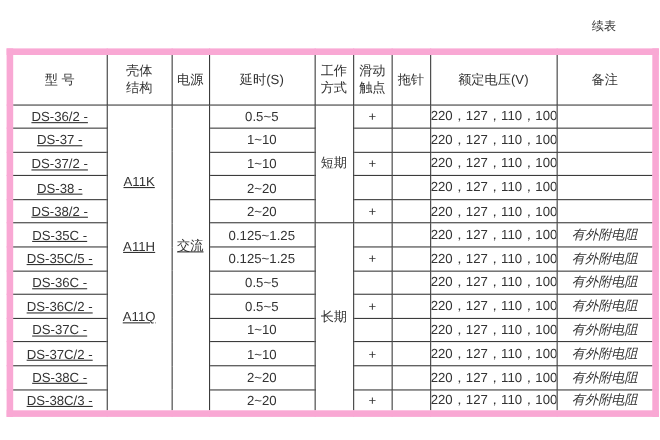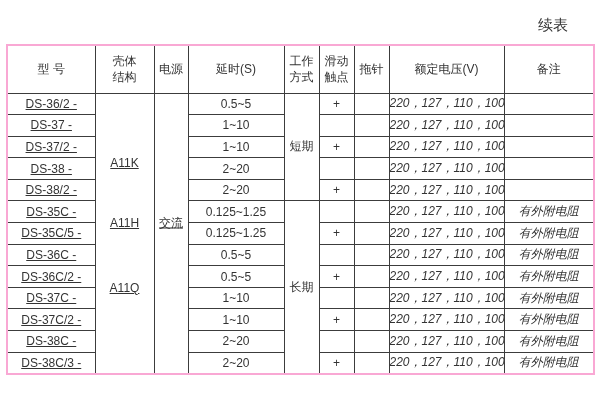--- a/index.html
+++ b/index.html
@@ -8,32 +8,32 @@
     position: relative;
     background: #ffffff;
     font-family: "Liberation Sans", "DejaVu Sans", sans-serif;
     color: #333333;
     overflow: hidden;
   }
   .continued {
     position: absolute;
     top: 16px;
     left: 538px;
-    font-size: 15px;
+    font-size: 11px;
     color: #333333;
     text-align: right;
   }
   table.spec {
     position: absolute;
     top: 44px;
     left: 6px;
     width: 587px;
     border-collapse: collapse;
     table-layout: fixed;
-    border: 2px solid #f9a8d4;
+    border: 6px solid #f9a8d4;
     padding-left: 36px;
   }
   table.spec th, table.spec td {
     border: 1px solid #3c3c3c;
     font-size: 12px;
     font-weight: normal;
     text-align: center;
     vertical-align: middle;
     overflow: hidden;
     padding: 0;
@@ -43,21 +43,20 @@
   th { white-space: pre-line; line-height: 1.35; }
   td.model {
     text-align: left;
     padding-left: 13px;
     white-space: nowrap;
     text-decoration: underline;
   }
   td.voltage {
     font-size: 11px;
     white-space: nowrap;
-    font-style: italic;
   }
   td.remark { font-size: 11.5px; font-style: italic; }
   td.shell, td.power { position: relative; }
   .float-label {
     position: absolute;
     left: 0; right: 0;
     text-align: center;
     transform: translateY(-50%);
     text-decoration: underline;
   }

